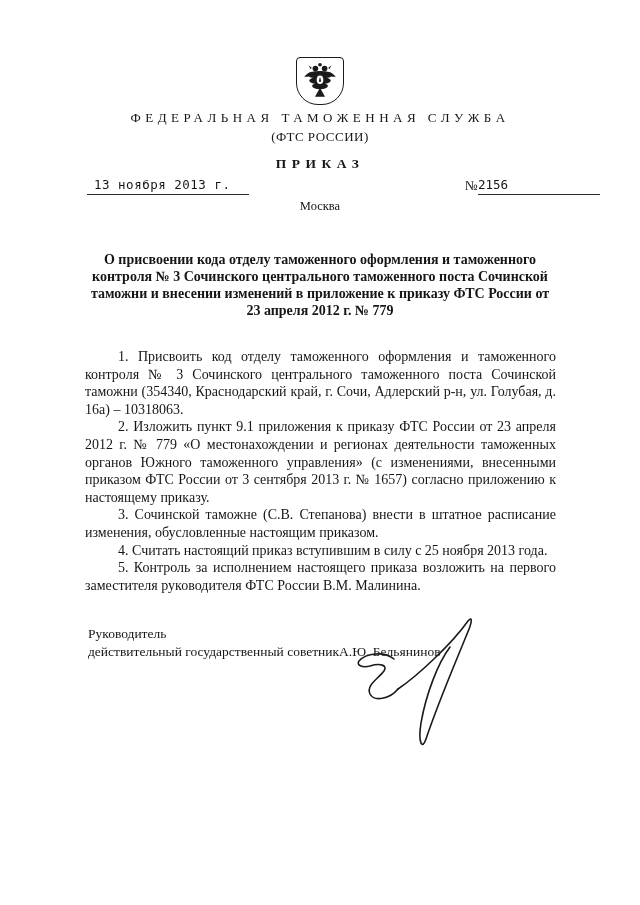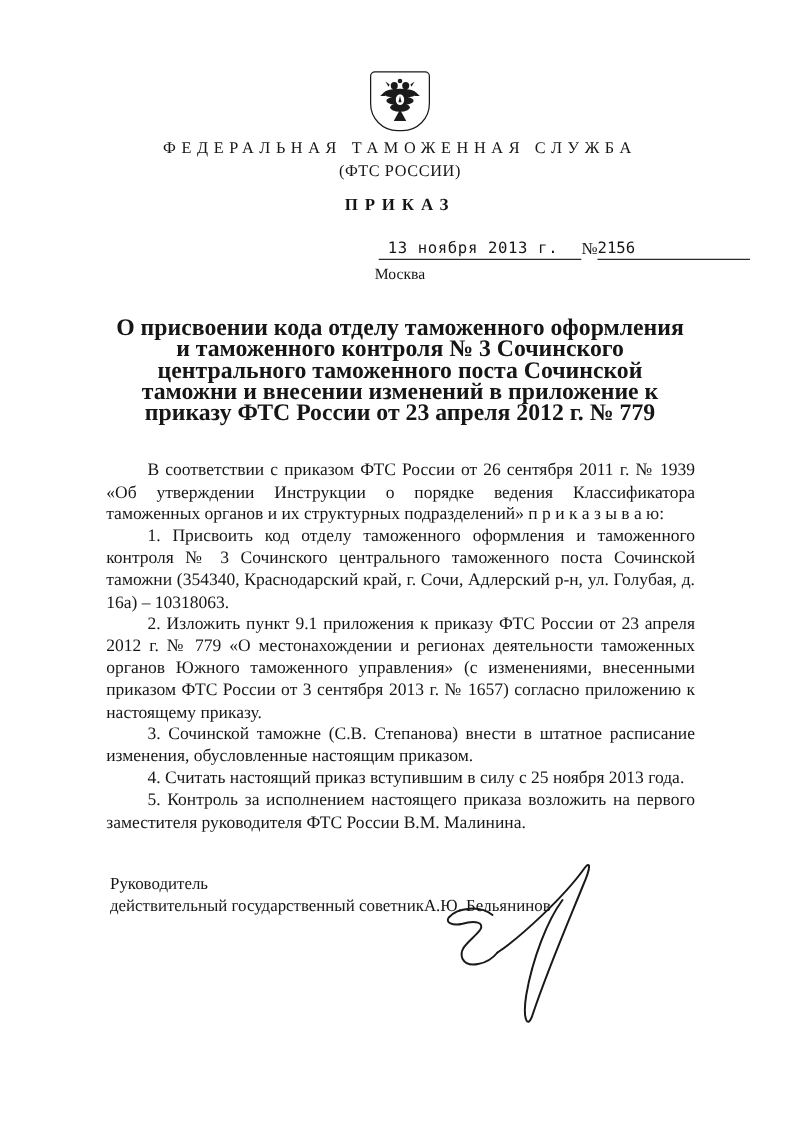--- a/index.html
+++ b/index.html
@@ -40,24 +40,24 @@
   .doc-type {
     text-align: center;
     font-weight: bold;
     font-size: 13.5px;
     letter-spacing: 5.5px;
     margin-top: 11px;
   }
 
   
   .date-row {
-    margin-top: 18px;
+    margin-top: 5px;
     padding: 0 40px 0 87px;
     display: flex;
-    justify-content: flex-end;
+    justify-content: space-between;
     align-items: flex-end;
   }
   .date-value {
     font-family: "DejaVu Sans Mono", "Liberation Mono", monospace;
     font-size: 12.5px;
     letter-spacing: 0.5px;
     border-bottom: 1.2px solid #2a2a2a;
     width: 162px;
     padding: 0 0 2px 7px;
     white-space: nowrap;
@@ -69,25 +69,25 @@
     font-size: 12.5px;
     border-bottom: 1.2px solid #2a2a2a;
     width: 122px;
     padding-bottom: 2px;
     white-space: nowrap;
   }
   .city { text-align: center; font-size: 12.5px; margin-top: 4px; }
 
   
   .title {
-    margin: 27px auto 0 auto;
+    margin: 37px auto 0 auto;
     width: 460px;
     text-align: center;
     font-weight: bold;
-    font-size: 19px;
+    font-size: 14px;
     line-height: 17px;
   }
 
   
   .body-text {
     margin: 29px 0 0 85px;
     width: 471px;
     font-size: 14px;
     line-height: 17.6px;
     text-align: justify;
@@ -149,21 +149,20 @@
       <span class="number-sign">№</span>
       <span class="number-value">2156</span>
     </div>
   </div>
 
   <div class="city">Москва</div>
 
   <div class="title">О присвоении кода отделу таможенного оформления и таможенного контроля № 3 Сочинского центрального таможенного поста Сочинской таможни и внесении изменений в приложение к приказу ФТС России от 23 апреля 2012 г. № 779</div>
 
   <div class="body-text">
-    <p>В соответствии с приказом ФТС России от 26 сентября 2011 г. № 1939 «Об утверждении Инструкции о порядке ведения Классификатора таможенных органов и их структурных подразделений» п р и к а з ы в а ю:</p>
     <p>1. Присвоить код отделу таможенного оформления и таможенного контроля № 3 Сочинского центрального таможенного поста Сочинской таможни (354340, Краснодарский край, г. Сочи, Адлерский р-н, ул. Голубая, д. 16а) – 10318063.</p>
     <p>2. Изложить пункт 9.1 приложения к приказу ФТС России от 23 апреля 2012 г. № 779 «О местонахождении и регионах деятельности таможенных органов Южного таможенного управления» (с изменениями, внесенными приказом ФТС России от 3 сентября 2013 г. № 1657) согласно приложению к настоящему приказу.</p>
     <p>3. Сочинской таможне (С.В. Степанова) внести в штатное расписание изменения, обусловленные настоящим приказом.</p>
     <p>4. Считать настоящий приказ вступившим в силу с 25 ноября 2013 года.</p>
     <p>5. Контроль за исполнением настоящего приказа возложить на первого заместителя руководителя ФТС России В.М. Малинина.</p>
   </div>
 
   <div class="signature-block">
     <div>
       <div>Руководитель</div>

